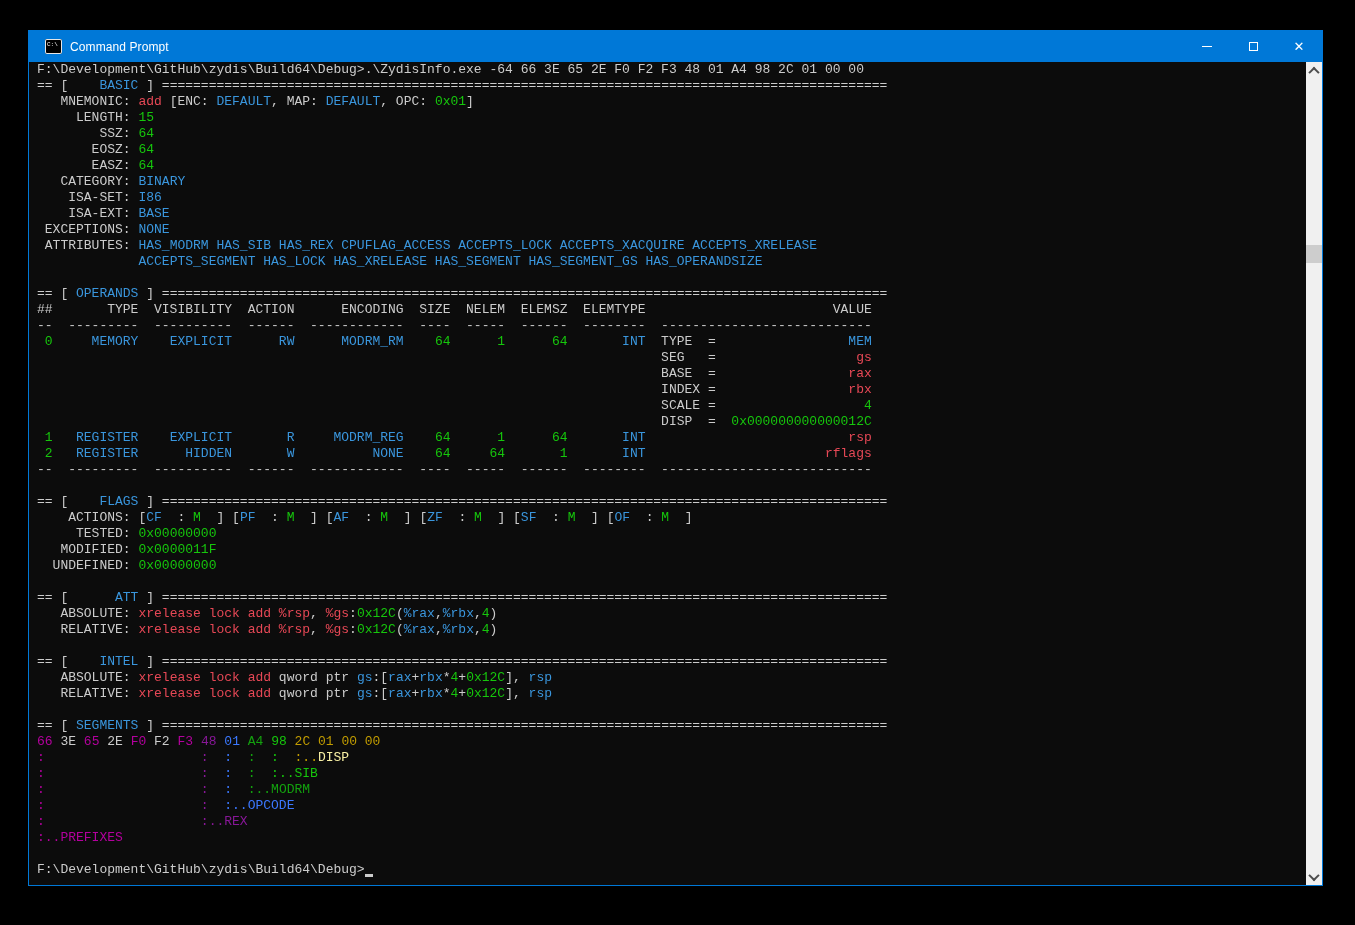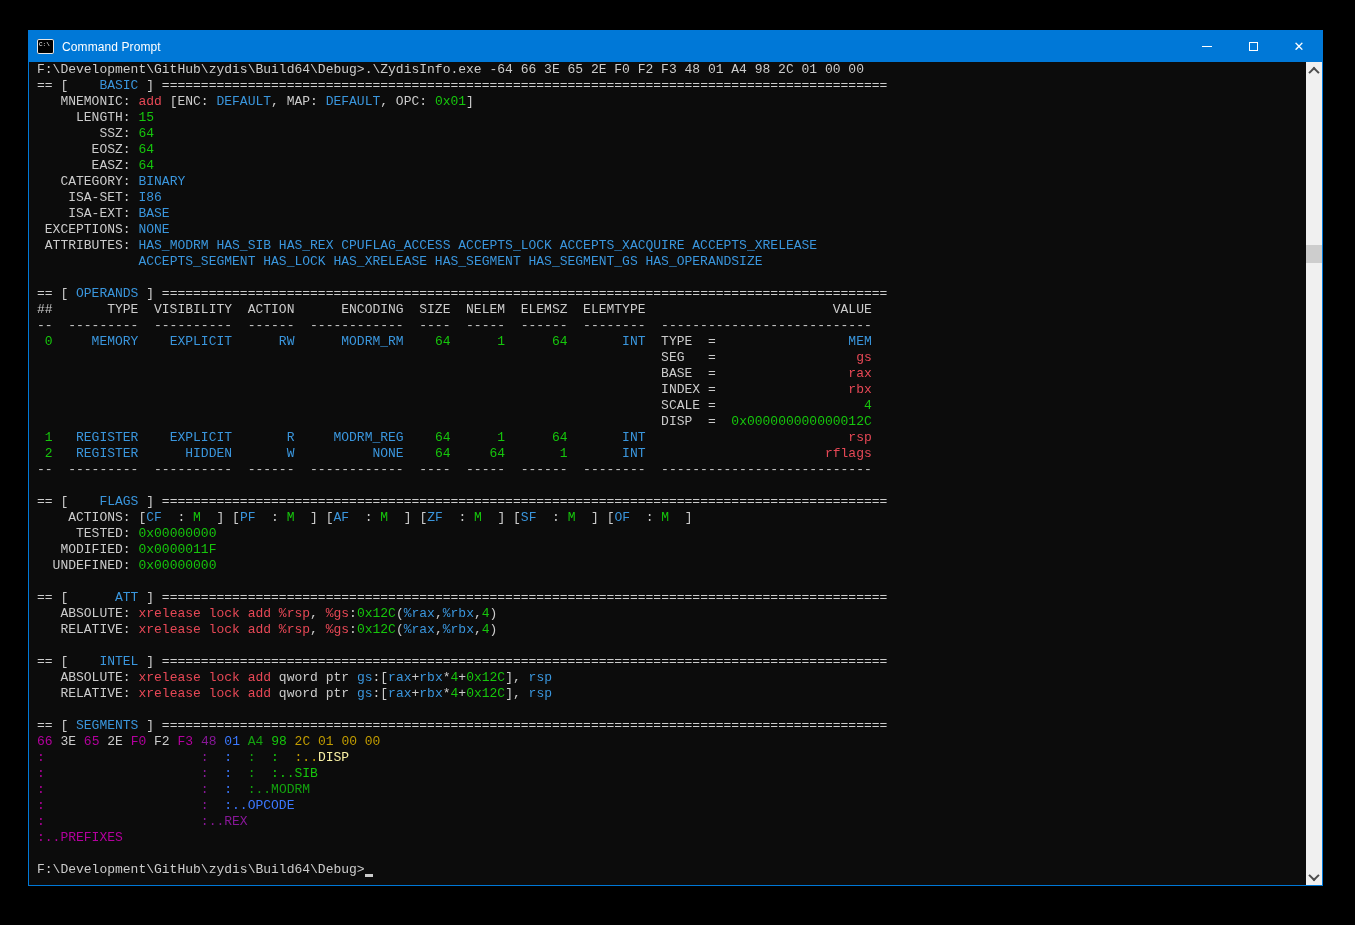--- a/index.html
+++ b/index.html
@@ -1,20 +1,20 @@
 <!DOCTYPE html>
 <html><head>
 <meta charset="utf-8">
 <style>
   html,body { margin:0; padding:0; }
   body { width:1355px; height:925px; background:#000000; overflow:hidden; position:relative;
          font-family:"Liberation Sans", sans-serif; }
   .window { position:absolute; left:28px; top:30px; width:1295px; height:856px;
             box-sizing:border-box; border:1px solid #0078D7; background:#0C0C0C; }
-  .titlebar { height:31px; background:#0078D7; display:flex; align-items:center; }
+  .titlebar { height:31px; background:#0078D7; display:flex; align-items:center;padding-left:8px; }
   .app-icon { margin-left:8px; width:17px; height:15px; background:#000;
               box-shadow:inset 0 0 0 1px rgba(255,255,255,0.9); border-radius:2px;
               display:flex; align-items:flex-start; justify-content:flex-start; overflow:hidden; }
   .app-icon span { font:6px/8px "Liberation Mono", monospace; color:#fff; margin:2px 0 0 2px; }
   .title { color:#ffffff; font-size:12px; margin-left:8px; letter-spacing:0.1px; }
   .controls { margin-left:auto; display:flex; height:100%; }
   .wbtn { width:46px; height:100%; display:flex; align-items:center; justify-content:center; }
   .min-glyph { width:10px; height:1px; background:#ffffff; }
   .max-glyph { width:9px; height:9px; border:1px solid #ffffff; box-sizing:border-box; background:transparent; }
   .close-glyph { color:#ffffff; font-size:13px; line-height:13px; font-family:"DejaVu Sans", sans-serif; }

